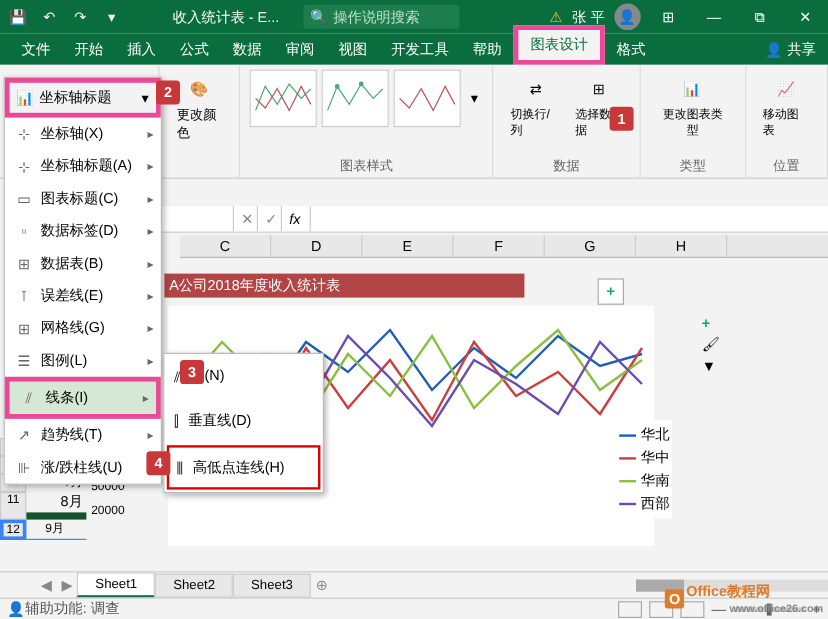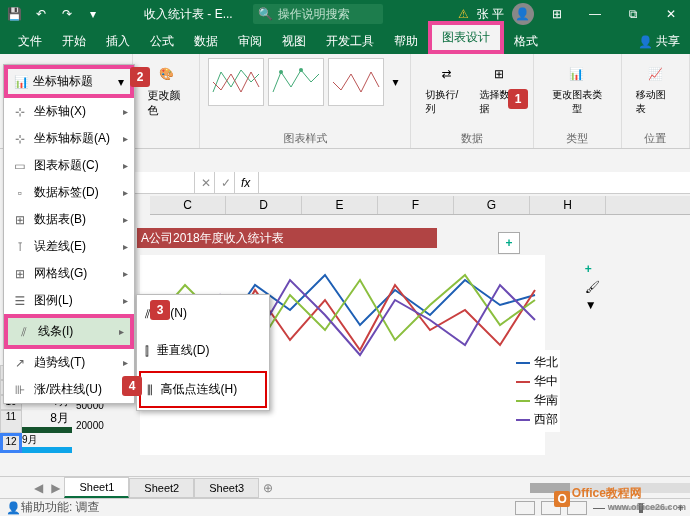--- a/index.html
+++ b/index.html
@@ -317,21 +317,21 @@
   <div style="display:flex">
       <div style="width:22px;text-align:center;background:#e8e8e8;border:1px solid #ccc;font-size:10px">10</div>
       <div style="width:50px;text-align:right;padding-right:3px;font-size:10px;border-bottom:1px solid #eee">7月</div>
     </div>
   <div style="display:flex">
       <div style="width:22px;text-align:center;background:#e8e8e8;border:1px solid #ccc;font-size:10px">11</div>
       <div style="width:50px;text-align:right;padding-right:3px;font-size:12px;border-bottom:6px solid #14532d">8月</div>
     </div>
   <div style="display:flex">
       <div style="width:22px;text-align:center;background:#e8e8e8;border:3px solid #3b82f6;font-size:10px">12</div>
-      <div style="width:50px;text-align:left;padding-right:3px;font-size:10px;border-bottom:6px solid #0ea5e9">9月</div>
+      <div style="width:50px;text-align:center;padding-right:3px;font-size:10px;border-bottom:1px solid #0ea5e9">9月</div>
     </div>
 </div>
 <div style="position:absolute; top:380px; left:76px; font-size:10px;z-index:45">40000</div>
 <div style="position:absolute; top:400px; left:76px; font-size:10px;z-index:45">50000</div>
 <div style="position:absolute; top:420px; left:76px; font-size:10px;z-index:45">20000</div>
 
 <div class="sheet-tabs">
   <span class="navbtn">◀</span>
   <span class="navbtn">▶</span>
   <div class="stab active">Sheet1</div>

